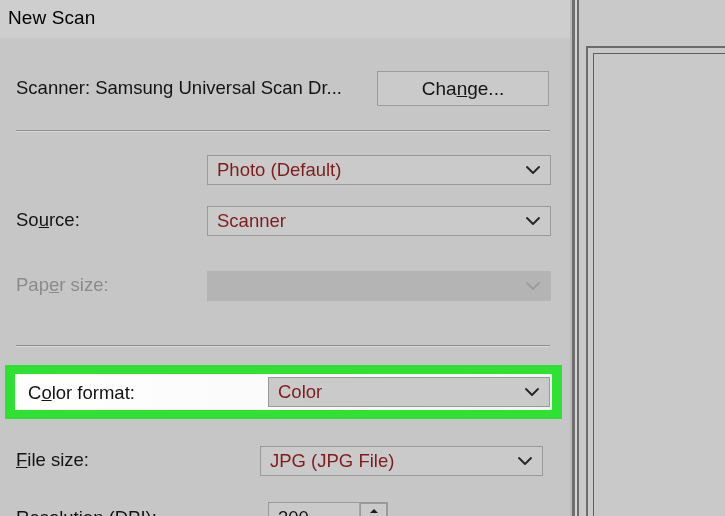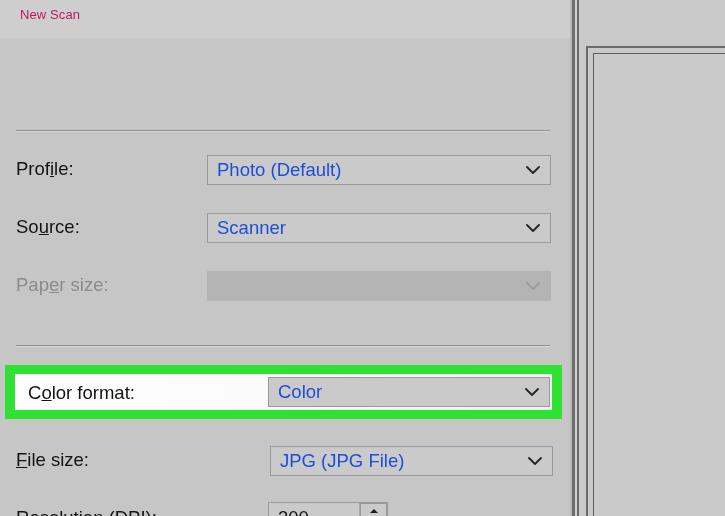--- a/index.html
+++ b/index.html
@@ -26,24 +26,24 @@
   
   #titlebar {
     position: absolute;
     left: 0; top: 0;
     width: 725px;
     height: 38px;
     background: #cecece;
   }
   #title-text {
     position: absolute;
-    left: 20px;
+    left: 8px;
     top: 7px;
-    font-size: 13px;
-    color: #be185d;
+    font-size: 19px;
+    color: #000000;
     letter-spacing: .1px;
     white-space: nowrap;
   }
 
   
   #left-pane {
     position: absolute;
     left: 0; top: 38px;
     width: 570px;
     height: 478px;
@@ -78,21 +78,21 @@
     border: 1px solid #9a9a9a;
     box-sizing: border-box;
   }
   .combo .combo-text {
     position: absolute;
     left: 9px;
     top: 0;
     height: 28px;
     line-height: 28px;
     font-size: 18.5px;
-    color: #1d4ed8;
+    color: #7f1d1d;
     white-space: nowrap;
   }
   .combo .chev {
     position: absolute;
     right: 9px;
     top: 50%;
     margin-top: -5px;
     width: 16px;
     height: 11px;
   }
@@ -287,36 +287,39 @@
 <body>
 
 <div id="window">
 
   <div id="titlebar">
     <div id="title-text">New Scan</div>
   </div>
 
   <div id="left-pane">
 
+    <div id="scanner-row">
+      <div id="scanner-label">Scanner: Samsung Universal Scan Dr...</div>
+      <div id="change-button"><span>Cha</span><u>n</u><span>ge...</span></div>
+    </div>
 
     <div class="sep" style="top:92px;"></div>
 
     <div class="row" style="top:114px;">
-      <div class="row-label"><span>Prof</span><u>i</u><span>le:</span></div>
       <div class="combo" style="left:207px; width:344px;">
         <span class="combo-text">Photo (Default)</span>
         <span class="chev">
           <svg width="16" height="11" viewBox="0 0 16 11">
               <path d="M2 2 L8 8 L14 2" fill="none" stroke="#262626" stroke-width="1.9" stroke-linecap="round" stroke-linejoin="round"></path>
             </svg>
         </span>
       </div>
     </div>
 
-    <div class="row" style="top:165px;margin-top:7px;">
+    <div class="row" style="top:165px;">
       <div class="row-label"><span>So</span><u>u</u><span>rce:</span></div>
       <div class="combo" style="left:207px; width:344px;">
         <span class="combo-text">Scanner</span>
         <span class="chev">
           <svg width="16" height="11" viewBox="0 0 16 11">
               <path d="M2 2 L8 8 L14 2" fill="none" stroke="#262626" stroke-width="1.9" stroke-linecap="round" stroke-linejoin="round"></path>
             </svg>
         </span>
       </div>
     </div>
@@ -346,21 +349,21 @@
         <span class="chev">
           <svg width="16" height="11" viewBox="0 0 16 11">
               <path d="M2 2 L8 8 L14 2" fill="none" stroke="#262626" stroke-width="1.9" stroke-linecap="round" stroke-linejoin="round"></path>
             </svg>
         </span>
       </div>
     </div>
 
     <div class="row" style="top:405px;">
       <div class="row-label"><span></span><u>F</u><span>ile size:</span></div>
-      <div class="combo" style="left:270px; width:283px;">
+      <div class="combo" style="left:260px; width:283px;">
         <span class="combo-text">JPG (JPG File)</span>
         <span class="chev">
           <svg width="16" height="11" viewBox="0 0 16 11">
               <path d="M2 2 L8 8 L14 2" fill="none" stroke="#262626" stroke-width="1.9" stroke-linecap="round" stroke-linejoin="round"></path>
             </svg>
         </span>
       </div>
     </div>
 
     <div id="resolution-row">

